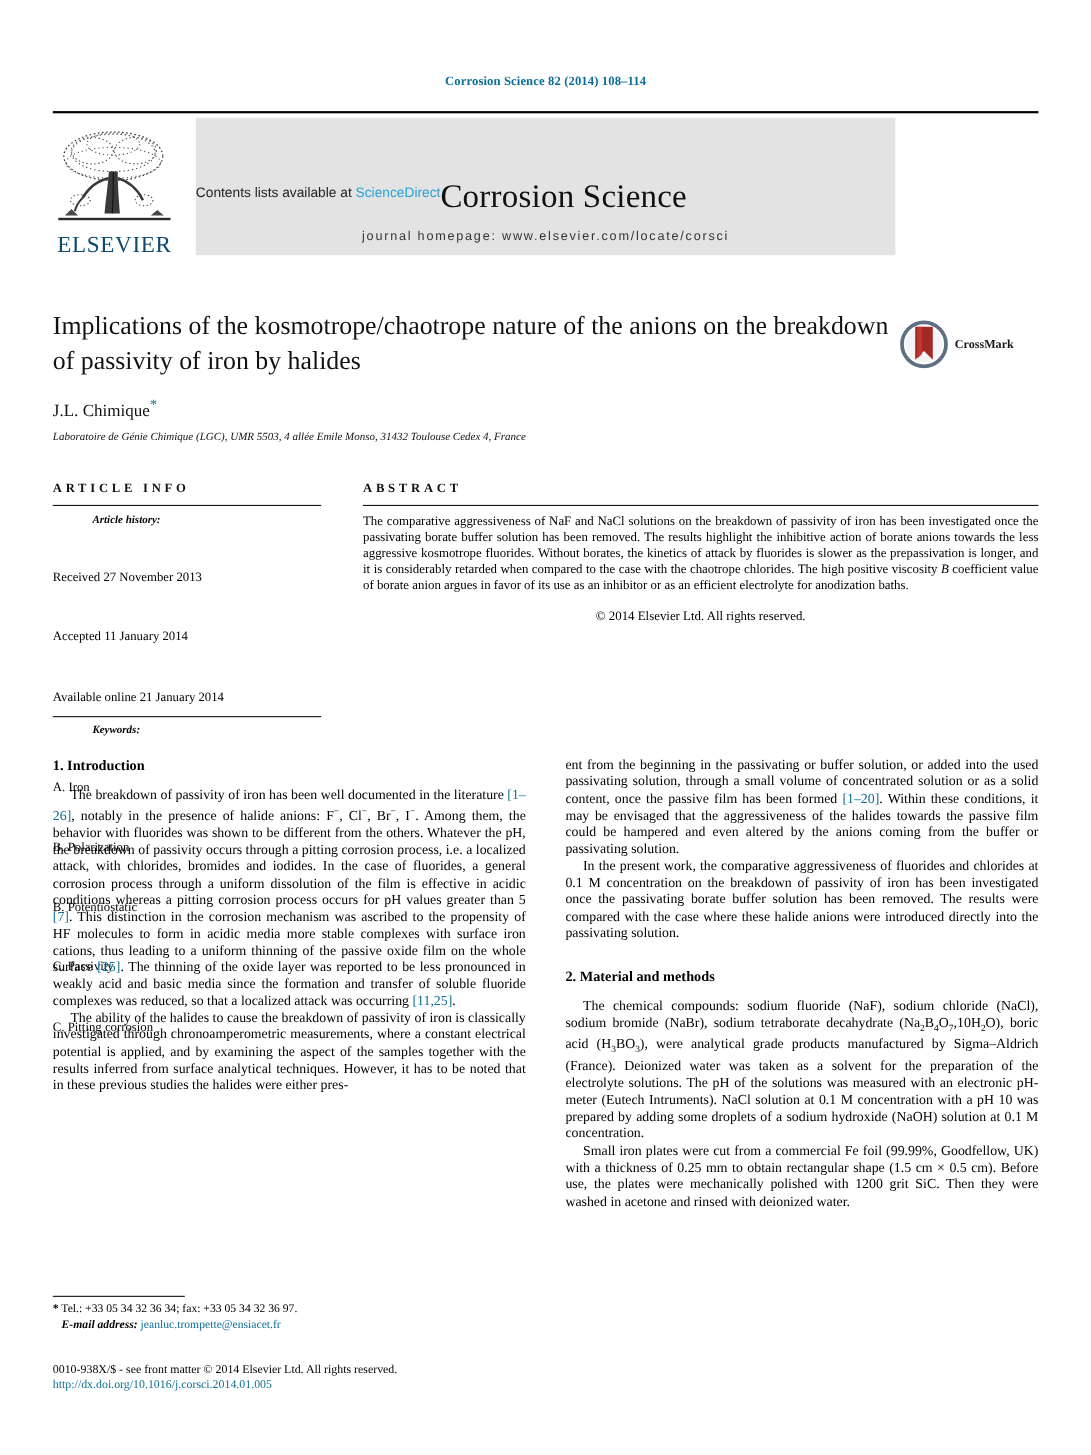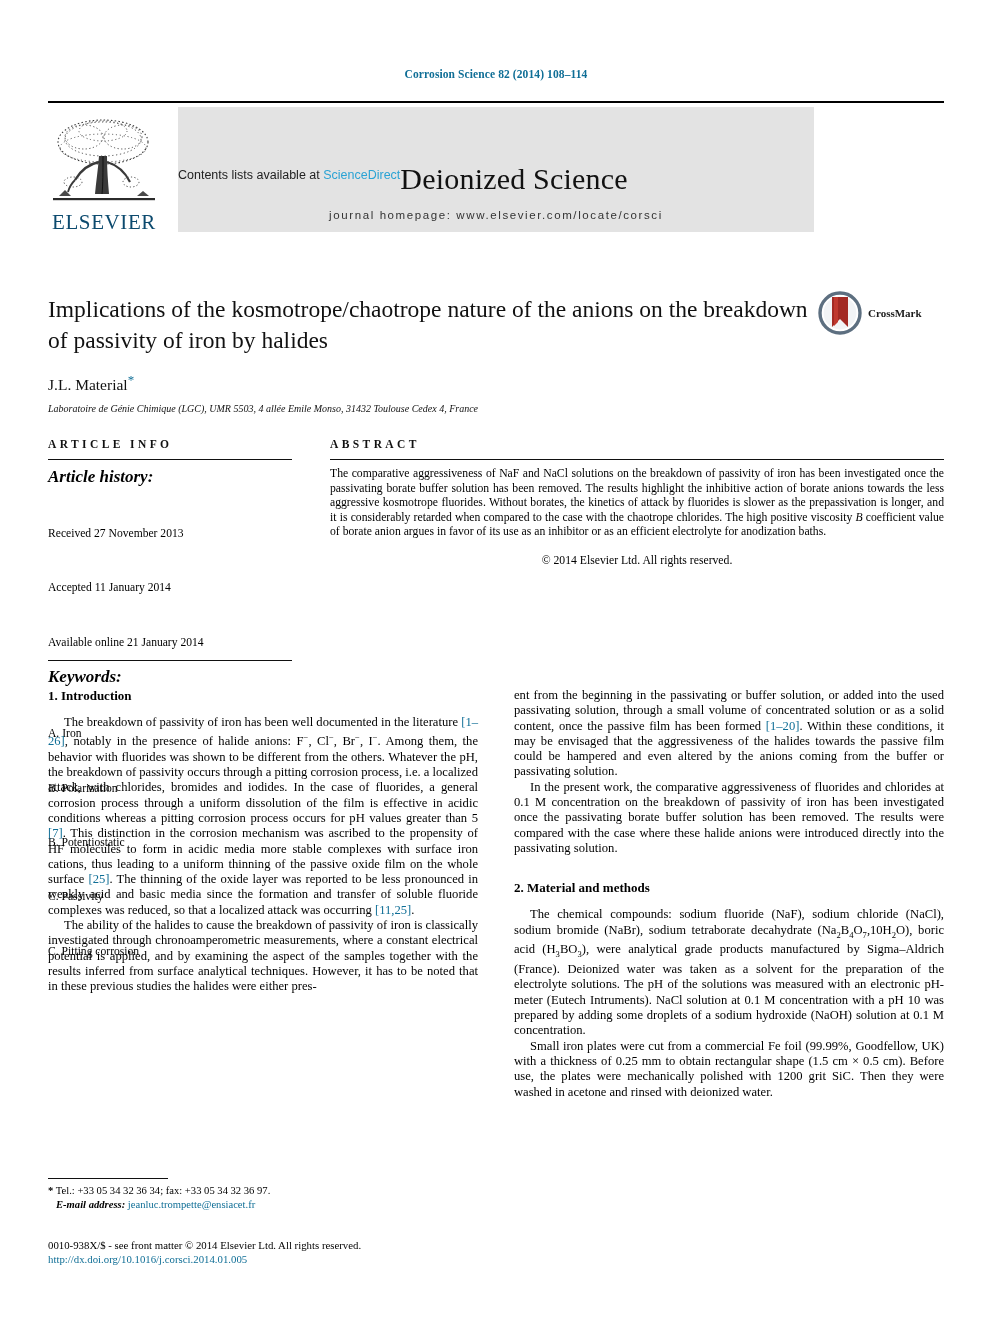--- a/index.html
+++ b/index.html
@@ -91,21 +91,21 @@
     background:#c98d82;
   }
   .cov-bot { height:63px; background:#fff; padding:4px 5px 0 5px; }
   .cov-line { height:1.6px; background:#c7c7c7; margin-bottom:1.7px; }
   .cov-line.s { width:38%; }
   .cov-line.m { width:62%; }
   .cov-line.l { width:88%; }
   .cov-line.dk { background:#8d8d8d; }
 
   
-  .titleblock { position:absolute; left:48px; top:294px; width:760px; }
+  .titleblock { position:absolute; left:48px; top:282px; width:760px; }
   .art-title {
     font-family:"Liberation Serif", serif;
     font-size:23.5px; line-height:31px; color:#111;
   }
   .authors {
     margin-top:16px;
     font-family:"Liberation Serif", serif;
     font-size:15.5px; color:#111;
   }
   .authors .star { color:#0f6e96; font-size:13px; vertical-align:super; }
@@ -136,22 +136,23 @@
   .ib-right{ width:614px; }
   .sechead {
     font-family:"Liberation Serif", serif;
     font-weight:bold; font-size:11.5px;
     letter-spacing:3.4px;
     color:#111;
     margin-bottom:9px;
   }
   .hr-thin { border-top:1.1px solid #111; margin:0 0 7px 0; }
   .hist-title, .kw-title {
-    font-style:italic; font-weight:bold; font-size:17px;
+    font-style:italic; font-weight:bold; font-size:10px;
     margin-bottom:1px;
+    margin-left:36px;
   }
   .hist-line, .kw-line {
     font-size:11.6px; line-height:14.4px;margin-top:40px;
   }
   .kw-block { margin-top:10px; }
   .kw-block .hr-thin { margin-bottom:6px; }
   .abstract-body {
     font-size:11.7px; line-height:14.6px;
     text-align:justify;
   }
@@ -245,30 +246,30 @@
           </g>
         </svg>
       </div>
       <div class="elsevier-word">ELSEVIER</div>
     </div>
 
     <div class="mh-center">
       <div class="mh-contents">
         <span>Contents lists available at </span><span class="sd">ScienceDirect</span>
       </div>
-      <div class="mh-title">Deionized Science</div>
+      <div class="mh-title">Corrosion Science</div>
       <div class="mh-home">journal homepage: www.elsevier.com/locate/corsci</div>
     </div>
 
   </div>
 
   <div class="titleblock">
     <div class="art-title">Implications of the kosmotrope/chaotrope nature of the anions on the breakdown of passivity of iron by halides</div>
     <div class="authors">
-      <span>J.L. Material</span><span class="star">*</span>
+      <span>J.L. Chimique</span><span class="star">*</span>
     </div>
     <div class="affil">Laboratoire de Génie Chimique (LGC), UMR 5503, 4 allée Emile Monso, 31432 Toulouse Cedex 4, France</div>
   </div>
 
   <div class="crossmark">
     <div class="cm-mark">
       <svg viewBox="0 0 44 44" width="44" height="44" aria-hidden="true">
         <circle cx="22" cy="22" r="20" fill="#ffffff" stroke="#5d6f80" stroke-width="3.4"></circle>
         <circle cx="22" cy="22" r="16.4" fill="#f2f4f6"></circle>
         <path d="M14 6 L30 6 L30 36 L22 28 L14 36 Z" fill="#a32a24"></path>

